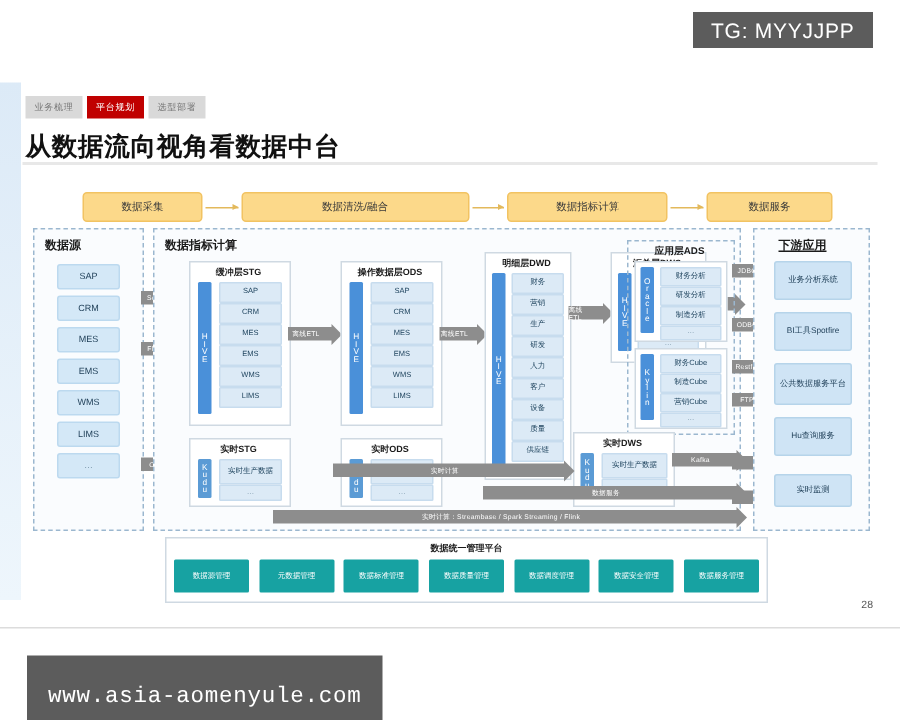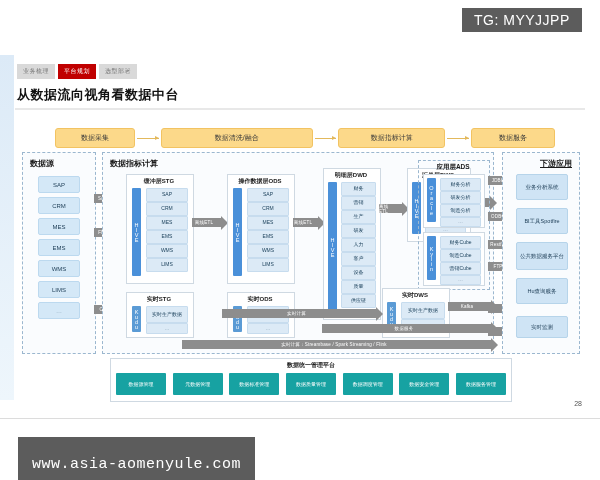--- a/index.html
+++ b/index.html
@@ -9,21 +9,21 @@
   .slide{position:absolute;left:0;top:0;width:600px;height:420px;background:#fff;}
   .leftbar{position:absolute;left:0;top:55px;width:14px;height:345px;
            background:linear-gradient(180deg,#dceaf7,#eef6fc);}
 
   
   .tabs{position:absolute;left:17px;top:64px;display:flex;gap:3px;}
   .tab{font-size:6px;padding:3px 6px;color:#777;background:#d9d9d9;letter-spacing:.5px;}
   .tab.active{background:#c00000;color:#fff;}
 
   
-  .title{position:absolute;left:17px;top:86px;font-size:13px;font-weight:bold;color:#111;
+  .title{position:absolute;left:17px;top:86px;font-size:17px;font-weight:bold;color:#111;
          letter-spacing:.5px;}
   .title-rule{position:absolute;left:15px;top:108px;width:570px;height:2px;background:#e8e8e8;}
 
   
   .flowrow{position:absolute;left:55px;top:128px;width:500px;height:20px;display:flex;align-items:center;}
   .fbox{background:#fcd98a;border:1px solid #f2c362;border-radius:3px;height:18px;
         display:flex;align-items:center;justify-content:center;font-size:7px;color:#3a3a3a;}
   .fb1{width:78px}.fb2{width:150px}.fb3{width:105px}.fb4{width:82px}
   .fconn{flex:1;height:1px;background:#e3b95c;position:relative;margin:0 2px;}
   .fconn:after{content:"";position:absolute;right:0;top:-2px;border-left:4px solid #e3b95c;
@@ -267,21 +267,21 @@
     <div class="garrow" style="left:466px;top:88px;width:26px;">
         <span>Restful</span>
       </div>
     <div class="garrow" style="left:466px;top:110px;width:26px;">
         <span>FTP</span>
       </div>
     <div class="garrow" style="left:466px;top:152px;width:26px;"></div>
     <div class="garrow" style="left:466px;top:175px;width:26px;"></div>
 
     <div class="dash" style="left:480px;top:0;width:76px;height:200px;"></div>
-    <div class="coltitle" style="left:518px;top:6px;text-decoration:underline;">下游应用</div>
+    <div class="coltitle" style="left:497px;top:6px;text-decoration:underline;">下游应用</div>
     <div class="appbox" style="left:494px;top:22px;width:48px;height:24px;">业务分析系统</div>
     <div class="appbox" style="left:494px;top:56px;width:48px;height:24px;">BI工具Spotfire</div>
     <div class="appbox" style="left:494px;top:90px;width:48px;height:26px;">公共数据服务平台</div>
     <div class="appbox" style="left:494px;top:126px;width:48px;height:24px;">Hu查询服务</div>
     <div class="appbox" style="left:494px;top:164px;width:48px;height:20px;">实时监测</div>
   </div>
 
   <div class="mgmt">
     <div class="mgmt-title">数据统一管理平台</div>
     <div class="mgmt-row">

